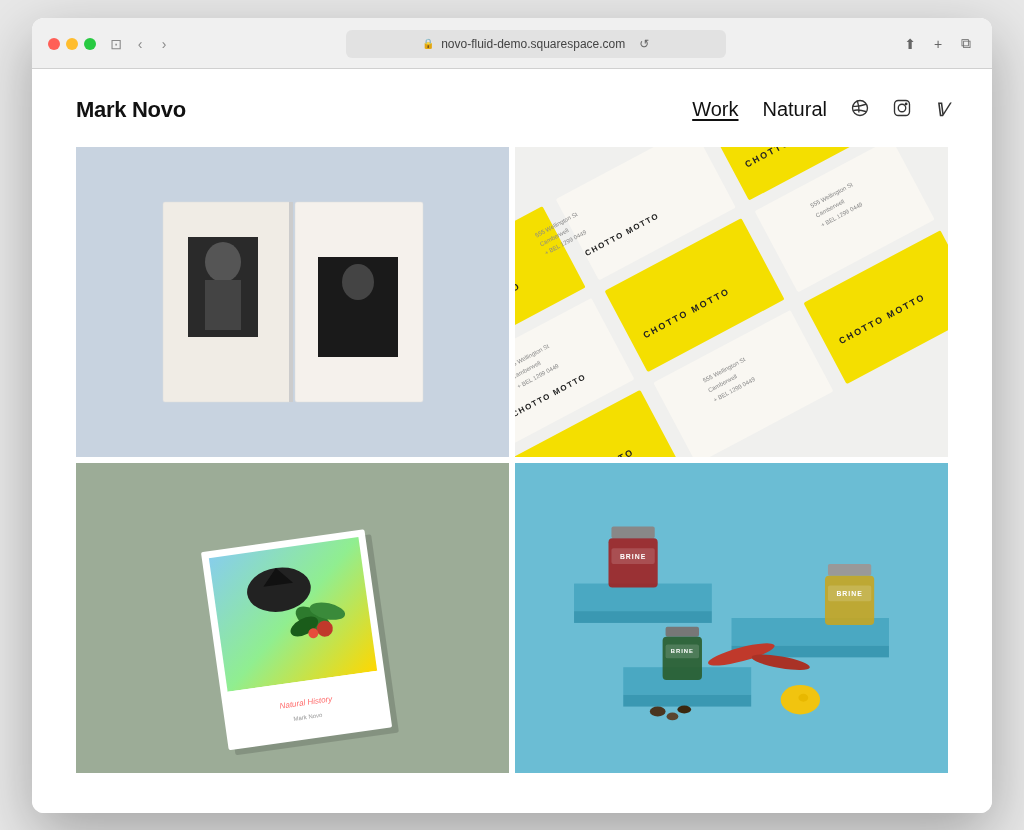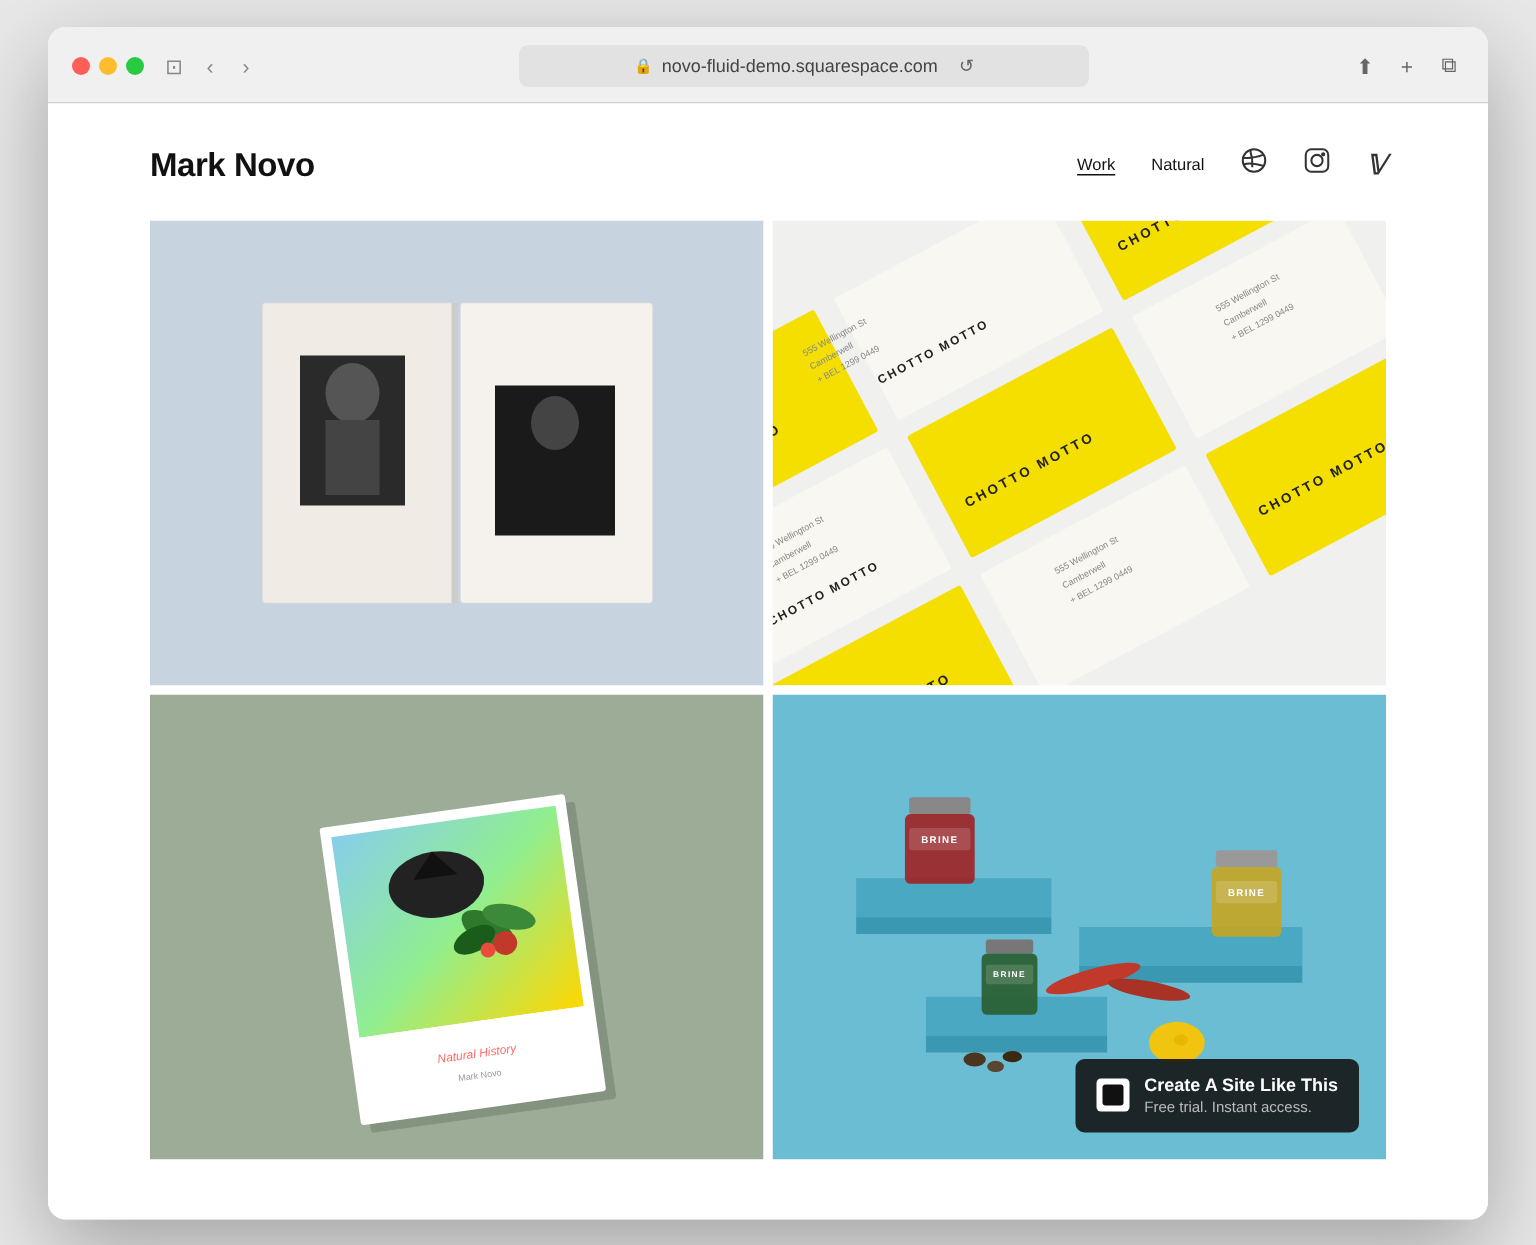--- a/index.html
+++ b/index.html
@@ -94,21 +94,21 @@
       height: 20px;
       display: flex;
       align-items: center;
       justify-content: center;
       color: #666;
       font-size: 14px;
     }
 
     .site-content {
       background: #fff;
-      padding: 0 68px 40px;
+      padding: 0 44px 40px;
     }
 
     .site-header {
       display: flex;
       justify-content: space-between;
       align-items: center;
       padding: 28px 0 24px;
     }
 
     .site-title {
@@ -118,21 +118,21 @@
       letter-spacing: -0.3px;
     }
 
     .site-nav {
       display: flex;
       align-items: center;
       gap: 24px;
     }
 
     .nav-link {
-      font-size: 11px;
+      font-size: 20px;
       color: #111;
       text-decoration: none;
       cursor: pointer;
     }
 
     .nav-link.active {
       text-decoration: underline;
       text-underline-offset: 3px;
     }
 
@@ -431,26 +431,17 @@
 
             <ellipse cx="145" cy="250" rx="8" ry="5" fill="#4a3520"></ellipse>
             <ellipse cx="160" cy="255" rx="6" ry="4" fill="#5a4530"></ellipse>
             <ellipse cx="172" cy="248" rx="7" ry="4" fill="#3a2810"></ellipse>
 
             <ellipse cx="290" cy="238" rx="20" ry="15" fill="#f1c40f"></ellipse>
             <ellipse cx="293" cy="236" rx="5" ry="4" fill="#e8b800"></ellipse>
           </svg>
         </div>
 
-        <div class="squarespace-banner">
-          <div class="sq-icon">
-            <div class="sq-icon-inner"></div>
-          </div>
-          <div class="sq-text">
-            <span class="sq-title">Create A Site Like This</span>
-            <span class="sq-subtitle">Free trial. Instant access.</span>
-          </div>
-        </div>
       </div>
 
     </div>
   </div>
 </div>
 
 </body></html>

